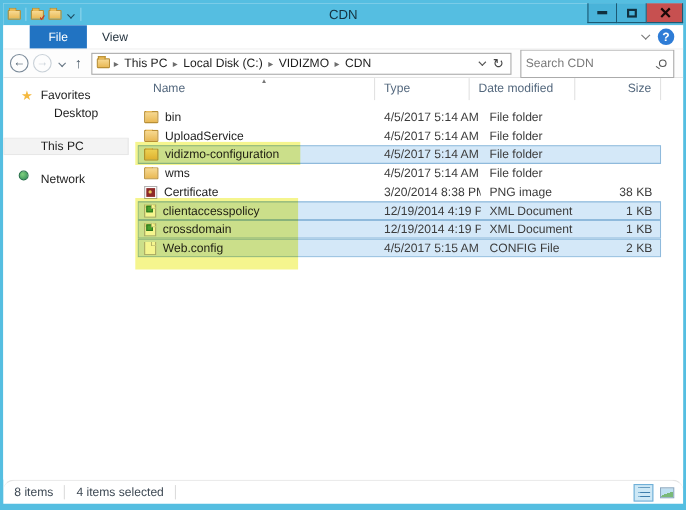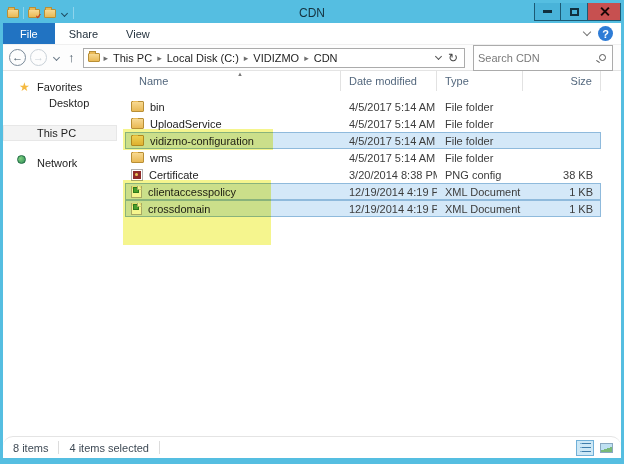--- a/index.html
+++ b/index.html
@@ -58,21 +58,21 @@
   }
   .glyph-x::before{ transform:rotate(45deg);} .glyph-x::after{ transform:rotate(-45deg);}
   
   .tabs {
     height:22px; background:#fff; display:flex; align-items:stretch; flex:none;
     border-bottom:1px solid #F0F0F0; position:relative;
   }
   .tab {
     padding:0 14px; display:flex; align-items:center; color:#24323E; cursor:default;
   }
-  .tab.file { background:#2173C2; color:#fff; padding:0 17px; }
+  .tab.file { background:#2173C2; color:#fff; margin-left:24px; padding:0 17px; }
   .tabs-right { margin-left:auto; display:flex; align-items:center; gap:8px; padding-right:8px; }
   .ribbon-chev { width:6px; height:6px; border-right:1px solid #777; border-bottom:1px solid #777; transform:rotate(45deg); margin-top:-3px; }
   .help-btn {
     width:15px; height:15px; border-radius:50%; background:#2E7CD6; color:#fff;
     font-size:11px; font-weight:bold; display:flex; align-items:center; justify-content:center;
   }
   
   .toolbar {
     height:26px; background:#FDFDFD; border-bottom:1px solid #E4E4E4;
     display:flex; align-items:center; padding:0 8px 0 6px; gap:4px; flex:none;
@@ -199,21 +199,20 @@
           <span class="glyph-max"></span>
         </div>
       <div class="winbtn close">
           <span class="glyph-x"></span>
         </div>
     </div>
   </div>
 
   <div class="tabs">
     <div class="tab file">File</div>
-    <div class="tab">Share</div>
     <div class="tab">View</div>
     <div class="tabs-right">
       <span class="ribbon-chev"></span>
       <span class="help-btn">?</span>
     </div>
   </div>
 
   <div class="toolbar">
     <span class="navbtn">←</span>
     <span class="navbtn disabled">→</span>
@@ -258,22 +257,22 @@
       <div class="side-item gap">
         <span class="sicon"><span class="net"></span></span>
         <span>Network</span>
       </div>
     </div>
 
     <div class="filelist">
       <div class="listhead">
         <span class="sort-arrow">▲</span>
         <div class="hcell name">Name</div>
+        <div class="hcell type">Type</div>
         <div class="hcell date">Date modified</div>
-        <div class="hcell type">Type</div>
         <div class="hcell size">Size</div>
       </div>
 
       <div class="rows">
         <div class="row">
           <span class="cell name">
               <span class="ficon folder"></span>
               <span>bin</span>
             </span>
           <span class="cell date">4/5/2017 5:14 AM</span>
@@ -306,40 +305,49 @@
           <span class="cell date">4/5/2017 5:14 AM</span>
           <span class="cell type">File folder</span>
           <span class="cell size"></span>
         </div>
         <div class="row">
           <span class="cell name">
               <span class="ficon png"></span>
               <span>Certificate</span>
             </span>
           <span class="cell date">3/20/2014 8:38 PM</span>
-          <span class="cell type">PNG config</span>
+          <span class="cell type">PNG image</span>
           <span class="cell size">38 KB</span>
         </div>
         <div class="row selected">
           <span class="cell name">
               <span class="ficon xml"></span>
               <span>clientaccesspolicy</span>
             </span>
           <span class="cell date">12/19/2014 4:19 PM</span>
           <span class="cell type">XML Document</span>
           <span class="cell size">1 KB</span>
         </div>
         <div class="row selected">
           <span class="cell name">
               <span class="ficon xml"></span>
               <span>crossdomain</span>
             </span>
           <span class="cell date">12/19/2014 4:19 PM</span>
           <span class="cell type">XML Document</span>
           <span class="cell size">1 KB</span>
+        </div>
+        <div class="row selected">
+          <span class="cell name">
+              <span class="ficon page"></span>
+              <span>Web.config</span>
+            </span>
+          <span class="cell date">4/5/2017 5:15 AM</span>
+          <span class="cell type">CONFIG File</span>
+          <span class="cell size">2 KB</span>
         </div>
       </div>
 
       <div class="annot annot1"></div>
       <div class="annot annot2"></div>
     </div>
   </div>
 
   <div class="statusbar">
     <span>8 items</span>

